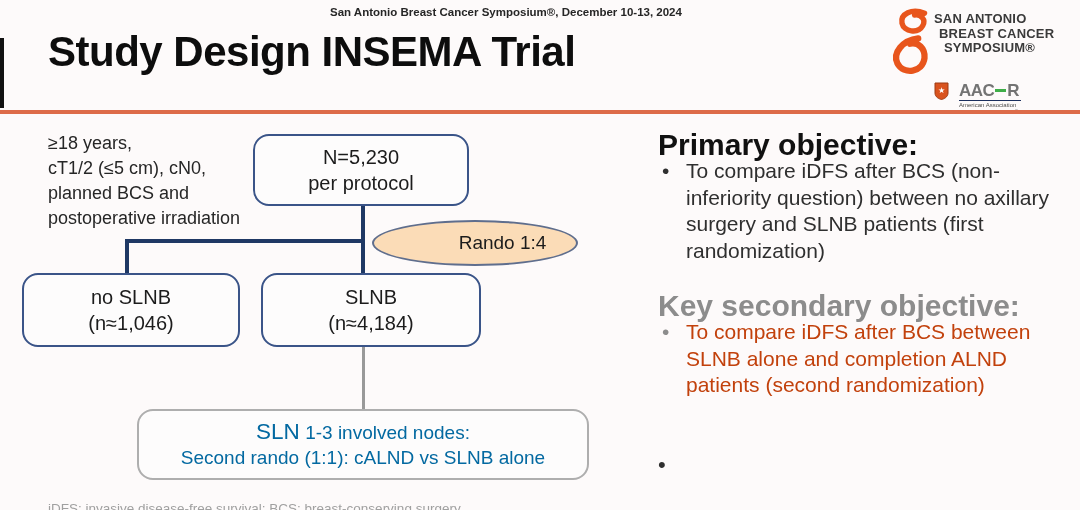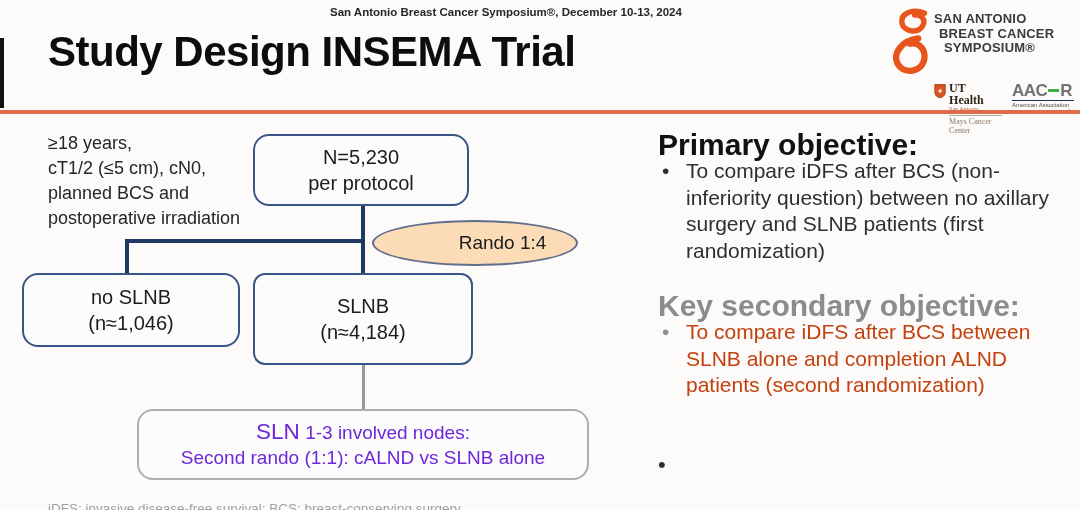--- a/index.html
+++ b/index.html
@@ -49,24 +49,24 @@
     font-size:18px; line-height:25px; color:#262626;
   }
   .fbox {
     position:absolute; background:#fdfcfc;
     border:2.5px solid #3a5488; border-radius:16px;
     display:flex; flex-direction:column; justify-content:center; align-items:center;
     font-size:20px; line-height:26px; color:#1c1c1c; text-align:center;
   }
   .fbox.top   { left:253px; top:134px; width:216px; height:72px; }
   .fbox.left  { left:22px;  top:273px; width:218px; height:74px; }
-  .fbox.right { left:253px; top:273px; width:220px; height:92px;border-radius:12px; }
+  .fbox.right { left:261px; top:273px; width:220px; height:74px; }
   .fbox.gray  {
     left:137px; top:409px; width:452px; height:71px;
-    border:2px solid #aeaeae; color:#6d28d9; font-size:19px; line-height:25px;
+    border:2px solid #aeaeae; color:#0369a1; font-size:19px; line-height:25px;
   }
   .fbox.gray .lead { font-size:22.5px; }
   .conn { position:absolute; background:#1f3864; }
   .conn.v-main { left:361px; top:204px; width:4px; height:71px; }
   .conn.h-branch { left:125px; top:239px; width:240px; height:4px; }
   .conn.v-left { left:125px; top:239px; width:4px; height:36px; }
   .conn.gray-line { left:362px; top:347px; width:2.5px; height:64px; background:#999; }
   .oval {
     position:absolute; left:372px; top:220px; width:206px; height:46px;
     background:#fbdcb7; border:2px solid #5f6e8d; border-radius:50%;
@@ -106,25 +106,20 @@
         <div class="l2">BREAST CANCER</div>
         <div class="l3">SYMPOSIUM®</div>
       </div>
     </div>
     <div class="partner-row">
       <div class="uth">
         <svg class="uth-shield" viewBox="0 0 15 18">
           <path d="M1,1 h13 v10 c0,4 -4,6 -6.5,6.5 C5,17 1,15 1,11 Z" fill="#d9531e" stroke="#9c3a12" stroke-width="1"></path>
           <text x="7.5" y="11" font-size="8" fill="#fff" text-anchor="middle">★</text>
         </svg>
-        <div class="uth-col">
-          <div class="uth-name">UT Health</div>
-          <div class="uth-sub">San Antonio</div>
-          <div class="uth-center">Mays Cancer Center</div>
-        </div>
       </div>
       <div class="aacr">
         <div class="aacr-word">
           <span>AAC</span>
           <span class="aacr-dash"></span>
           <span>R</span>
         </div>
         <div class="aacr-sub">American Association for Cancer Research®</div>
       </div>
     </div>

